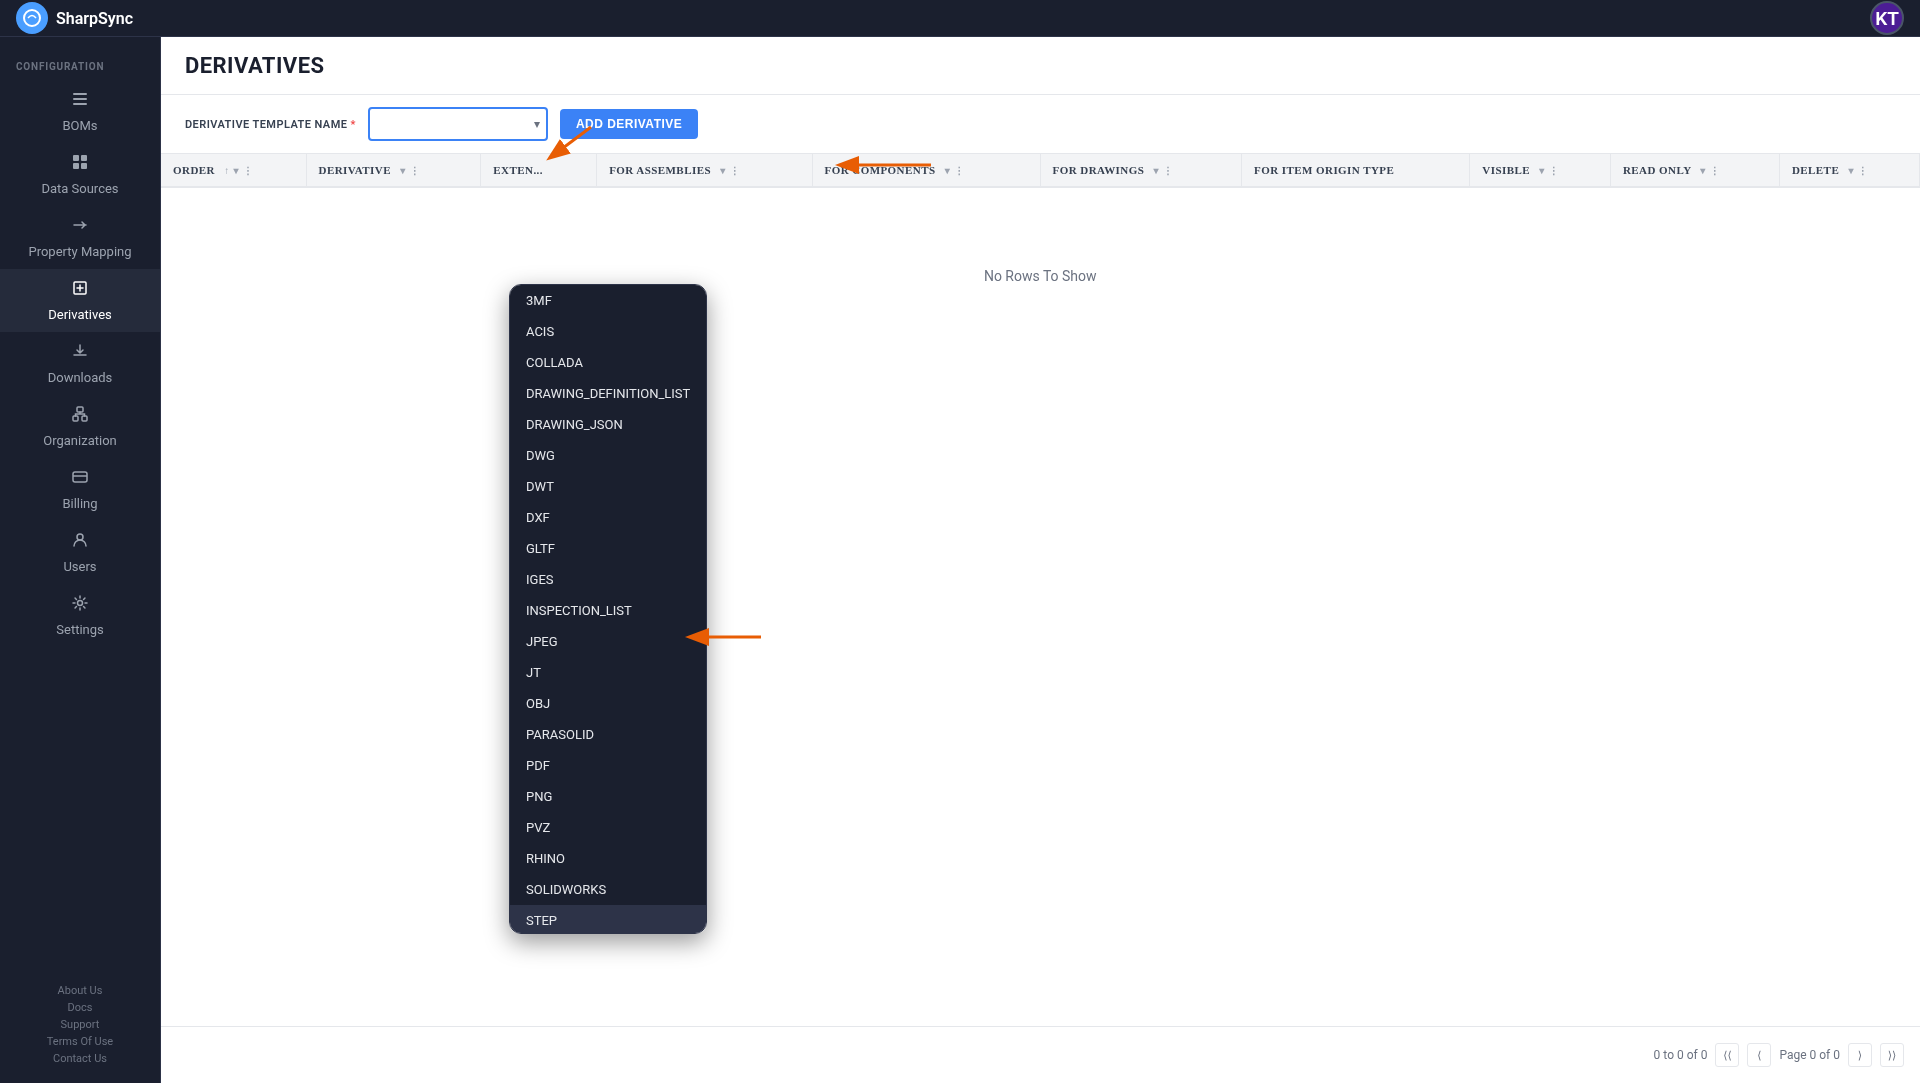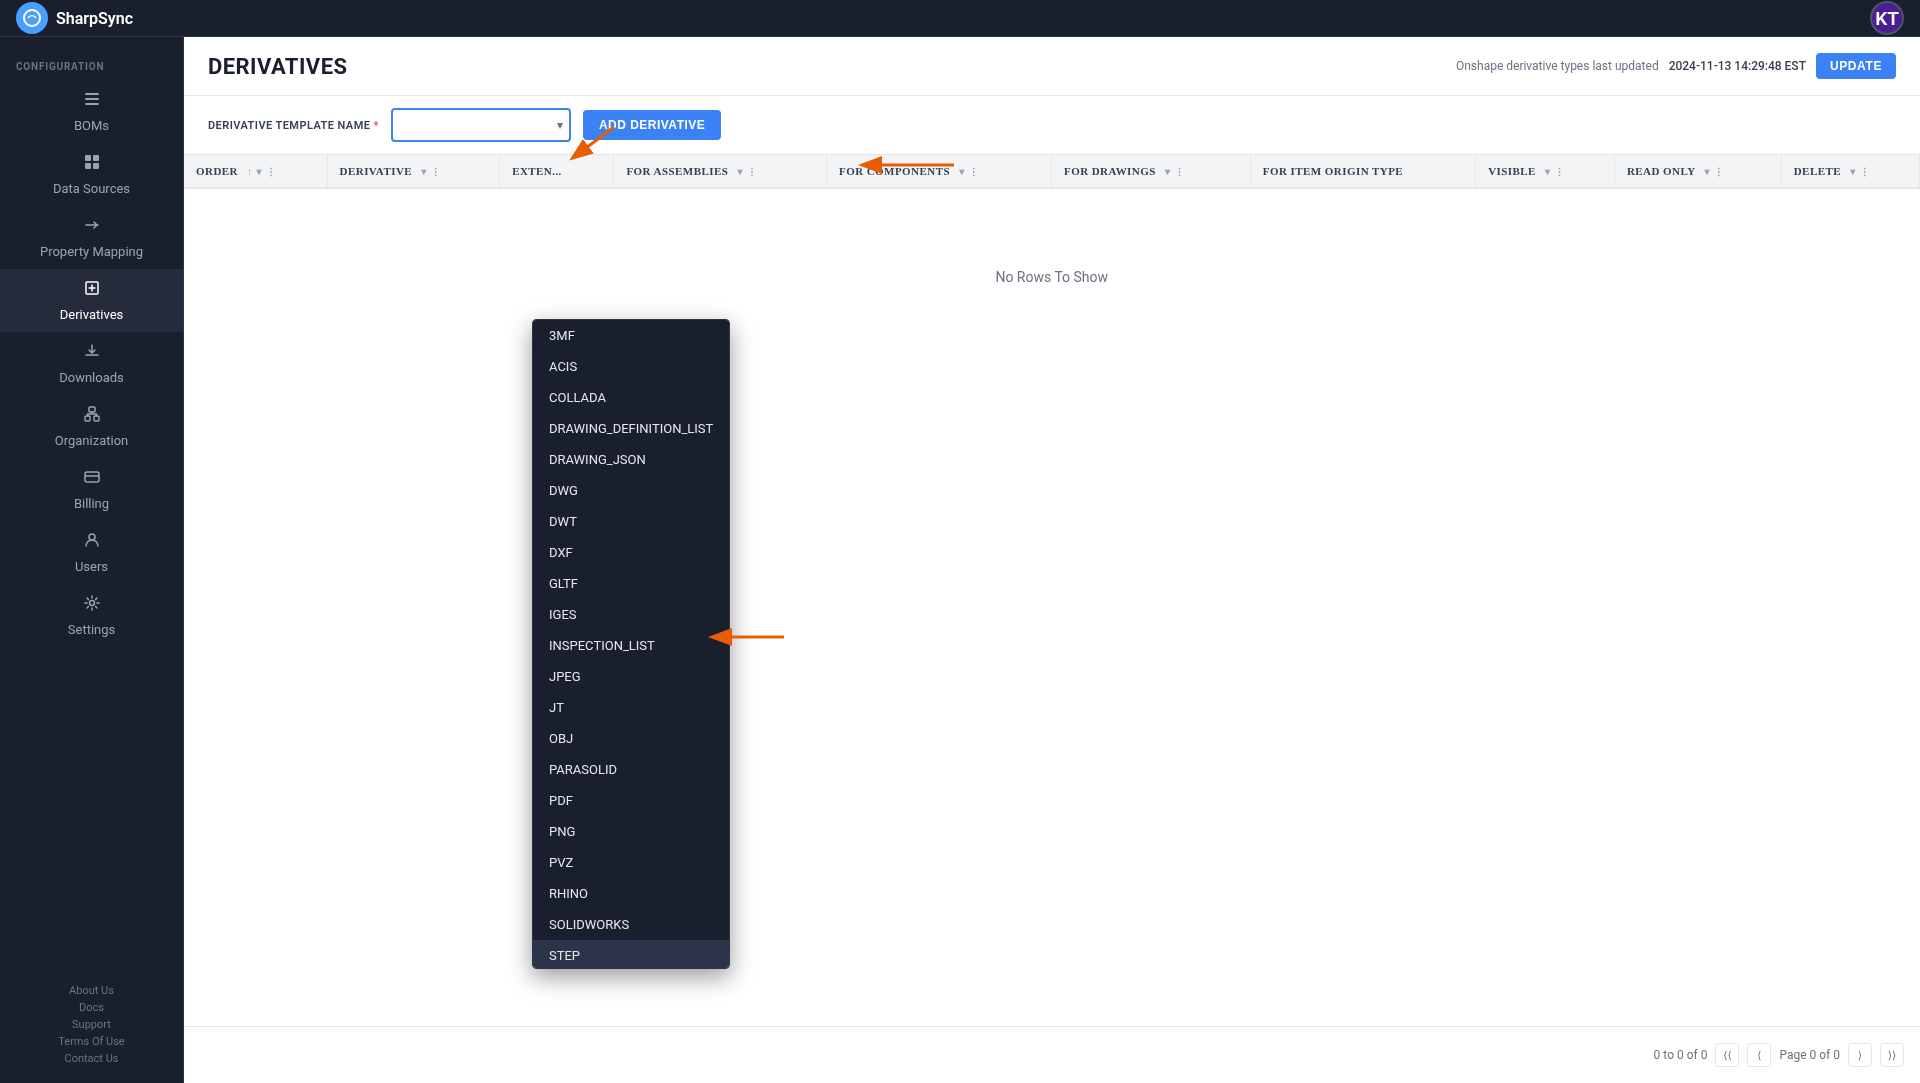--- a/index.html
+++ b/index.html
@@ -50,21 +50,21 @@
 
     
     .layout {
       display: flex;
       flex: 1;
       overflow: hidden;
     }
 
     
     .sidebar {
-      width: 184px;
+      width: 161px;
       background: #1a1f2e;
       display: flex;
       flex-direction: column;
       border-right: 1px solid #2d3348;
       flex-shrink: 0;
       padding-top: 8px;
     }
     .sidebar-section-label {
       font-size: 10px;
       font-weight: 700;
@@ -276,27 +276,26 @@
       justify-content: center;
     }
 
     
     .dropdown-overlay {
       position: absolute;
       top: 130px;
       left: 348px;
       background: #1a1f2e;
       border: 1px solid #2d3348;
-      border-radius: 4px;
+      border-radius: 12px;
       z-index: 100;
       min-width: 145px;
       max-height: 650px;
       overflow-y: auto;
       box-shadow: 0 8px 24px rgba(0,0,0,0.4);
-      margin-top: 34px;
     }
     .dropdown-item {
       padding: 8px 16px;
       font-size: 13px;
       color: #e5e7eb;
       cursor: pointer;
       white-space: nowrap;
     }
     .dropdown-item.highlighted { background: #2d3348; }
 
@@ -436,25 +435,20 @@
       <div class="sidebar-bottom-link">Support</div>
       <div class="sidebar-bottom-link">Terms Of Use</div>
       <div class="sidebar-bottom-link">Contact Us</div>
     </div>
   </nav>
 
   <main class="main">
 
     <div class="main-header">
       <h1 class="main-title">DERIVATIVES</h1>
-      <div class="header-right">
-        <span>Onshape derivative types last updated</span>
-        <span style="color:#374151; font-weight:500;">2024-11-13 14:29:48 EST</span>
-        <button class="update-btn">UPDATE</button>
-      </div>
     </div>
 
     <div class="toolbar-row">
       <span class="template-label">
         <span>DERIVATIVE TEMPLATE NAME</span>
         <span class="required-star">*</span>
       </span>
       <div class="template-select-wrapper">
         <select class="template-select">
           <option value=""></option>

